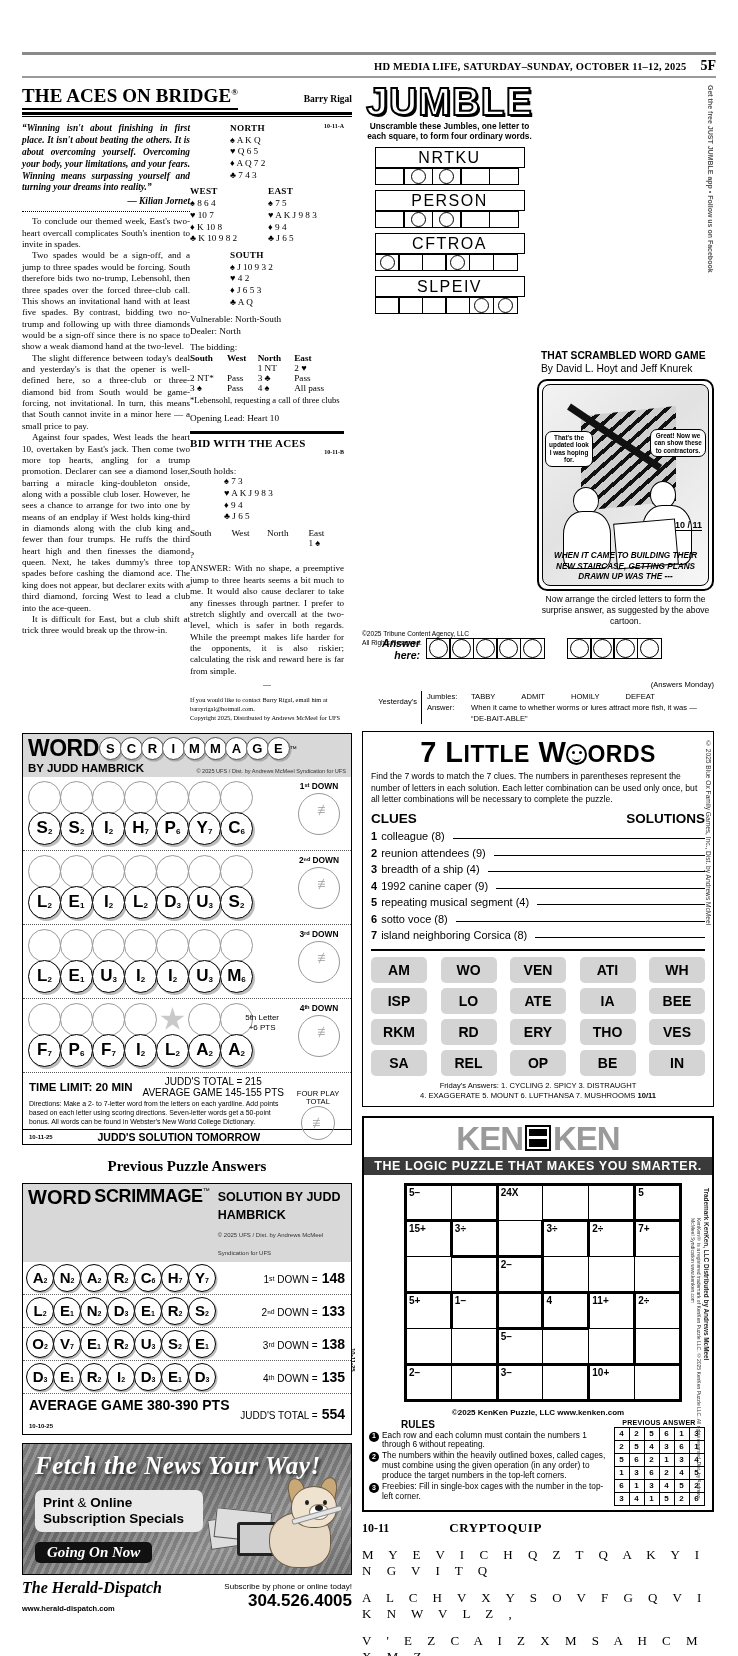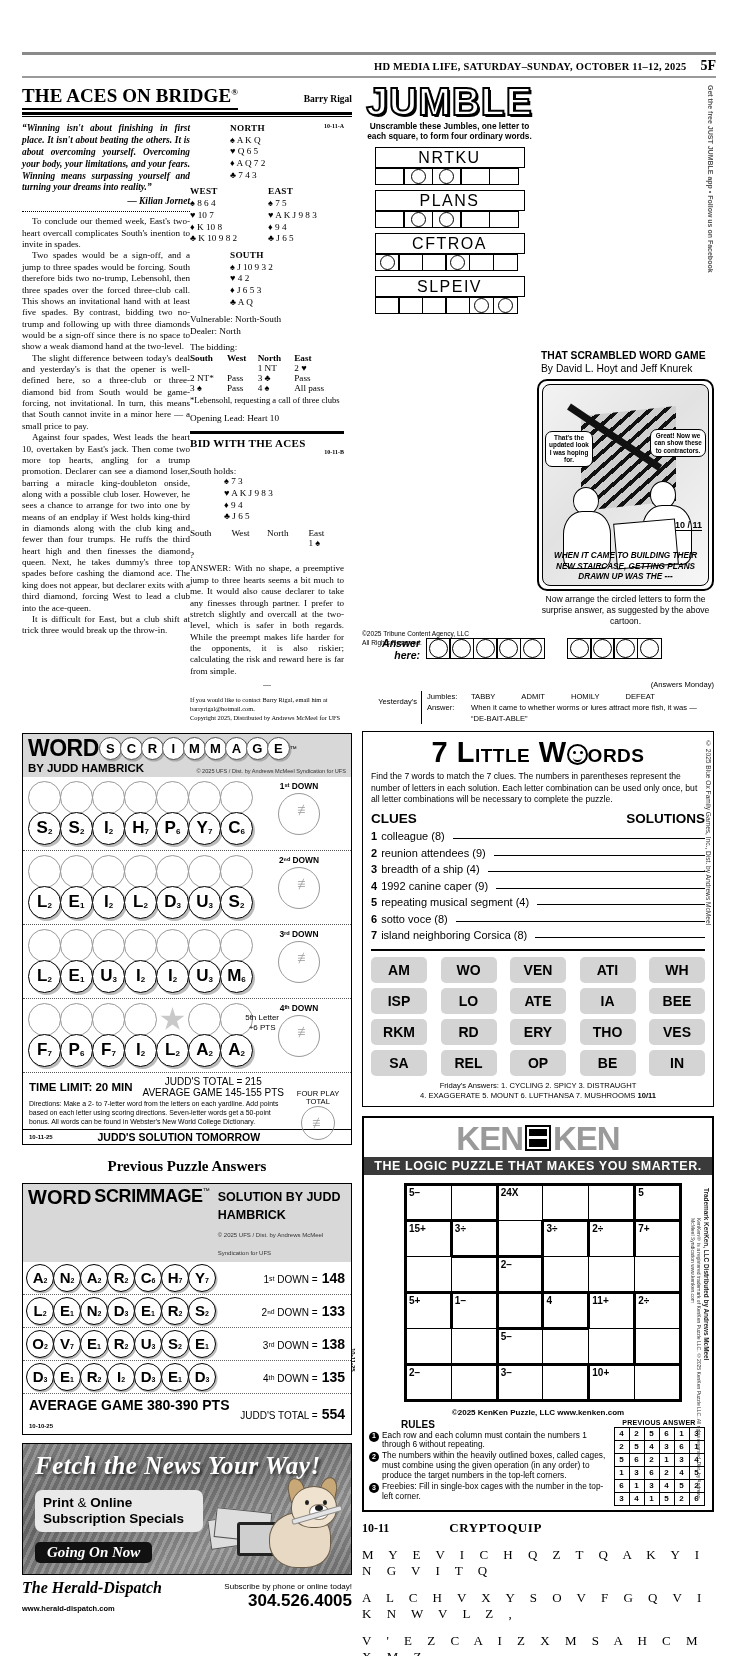--- a/index.html
+++ b/index.html
@@ -128,21 +128,21 @@
   .yest-lbl { width:55px; text-align:right; padding-top:6px; }
   .yest-body { border-left:1.6px solid #000; padding-left:5px; line-height:1.45; flex:1;}
   .yest-row { display:flex; }
   .yest-key { width:44px; }
   .jum-words { display:flex; gap:26px; }
 
   
   .slw { border:1.6px solid #000; margin-top:7px; padding:6px 8px 5px 8px; position:relative; }
   .slw-title { font-family:"Liberation Sans", sans-serif; font-weight:bold;
      font-size:29px; text-align:center; letter-spacing:.5px; line-height:1;}
-  .slw-title .small { font-size:19px; }
+  .slw-title .small { font-size:23px; }
   .smiley { display:inline-block; width:21px; height:21px; border:2.6px solid #000;
      border-radius:50%; position:relative; vertical-align:-3px; }
   .smiley::before { content:""; position:absolute; left:4px; top:5px; width:3px; height:3px;
      background:#000; border-radius:50%; box-shadow:7px 0 0 #000; }
   .smiley::after { content:""; position:absolute; left:4px; top:9px; width:9px; height:5px;
      border-bottom:2.4px solid #000; border-radius:0 0 9px 9px;}
   .slw-intro { font-family:"Liberation Sans", sans-serif; font-size:8.6px;
      line-height:1.35; margin-top:4px; }
   .slw-heads { display:flex; justify-content:space-between;
      font-family:"Liberation Sans", sans-serif; font-weight:bold; font-size:13.5px; margin-top:5px;}
@@ -180,21 +180,21 @@
   .ws-cpy { font-family:"Liberation Sans", sans-serif; font-size:5.6px; font-weight:normal; color:#333;}
   .ws-row { border-bottom:1px dotted #555; padding:4px 0 3px 6px; position:relative; height:74px;}
   .ws-empty { display:flex; }
   .ws-ec { width:33px; height:33px; border-radius:50%; border:1.6px solid #999; margin-left:-1px;}
   .ws-tiles { display:flex; margin-top:-2px; }
   .ws-tile { width:33px; height:33px; border-radius:50%; border:1.6px solid #000; background:#fff;
      font-family:"Liberation Sans", sans-serif; font-weight:bold; font-size:17px;
      display:flex; align-items:center; justify-content:center; margin-left:-1px;
      box-shadow:2px 2px 0 #bbb; position:relative;}
   .ws-tile sub { font-size:8px; vertical-align:sub; margin-left:0px; margin-top:6px;}
-  .ws-down { position:absolute; right:22px; top:4px; text-align:center; width:60px;}
+  .ws-down { position:absolute; right:2px; top:4px; text-align:center; width:60px;}
   .ws-down-lbl { font-family:"Liberation Sans", sans-serif; font-weight:bold; font-size:8.4px;}
   .ws-ball { width:42px; height:42px; border-radius:50%; border:1.6px solid #999; margin:2px auto 0 auto;
      position:relative;}
   .ws-ball::after { content:"≢"; position:absolute; right:7px; top:8px; font-size:15px; color:#999;}
   .ws-star { width:33px; height:33px; margin-left:-1px; position:relative; }
   .star { position:absolute; left:4px; top:4px; width:25px; height:25px; background:#c9c9c9;
      clip-path:polygon(50% 0%,61% 35%,98% 35%,68% 57%,79% 91%,50% 70%,21% 91%,32% 57%,2% 35%,39% 35%);}
   .fifth { position:absolute; right:72px; top:14px; text-align:center;
      font-family:"Liberation Sans", sans-serif; font-size:8px; line-height:1.25;}
   .ws-foot { padding:3px 5px 2px 6px; }
@@ -935,21 +935,21 @@
                   </div>
                 <div class="jsq">
                     <div class="jcircle"></div>
                   </div>
                 <div class="jsq"></div>
                 <div class="jsq"></div>
               </div>
             </div>
 
             <div>
-              <div class="jword">PLANS</div>
+              <div class="jword">PERSON</div>
               <div class="jsquares">
                 <div class="jsq"></div>
                 <div class="jsq">
                     <div class="jcircle"></div>
                   </div>
                 <div class="jsq">
                     <div class="jcircle"></div>
                   </div>
                 <div class="jsq"></div>
                 <div class="jsq"></div>

